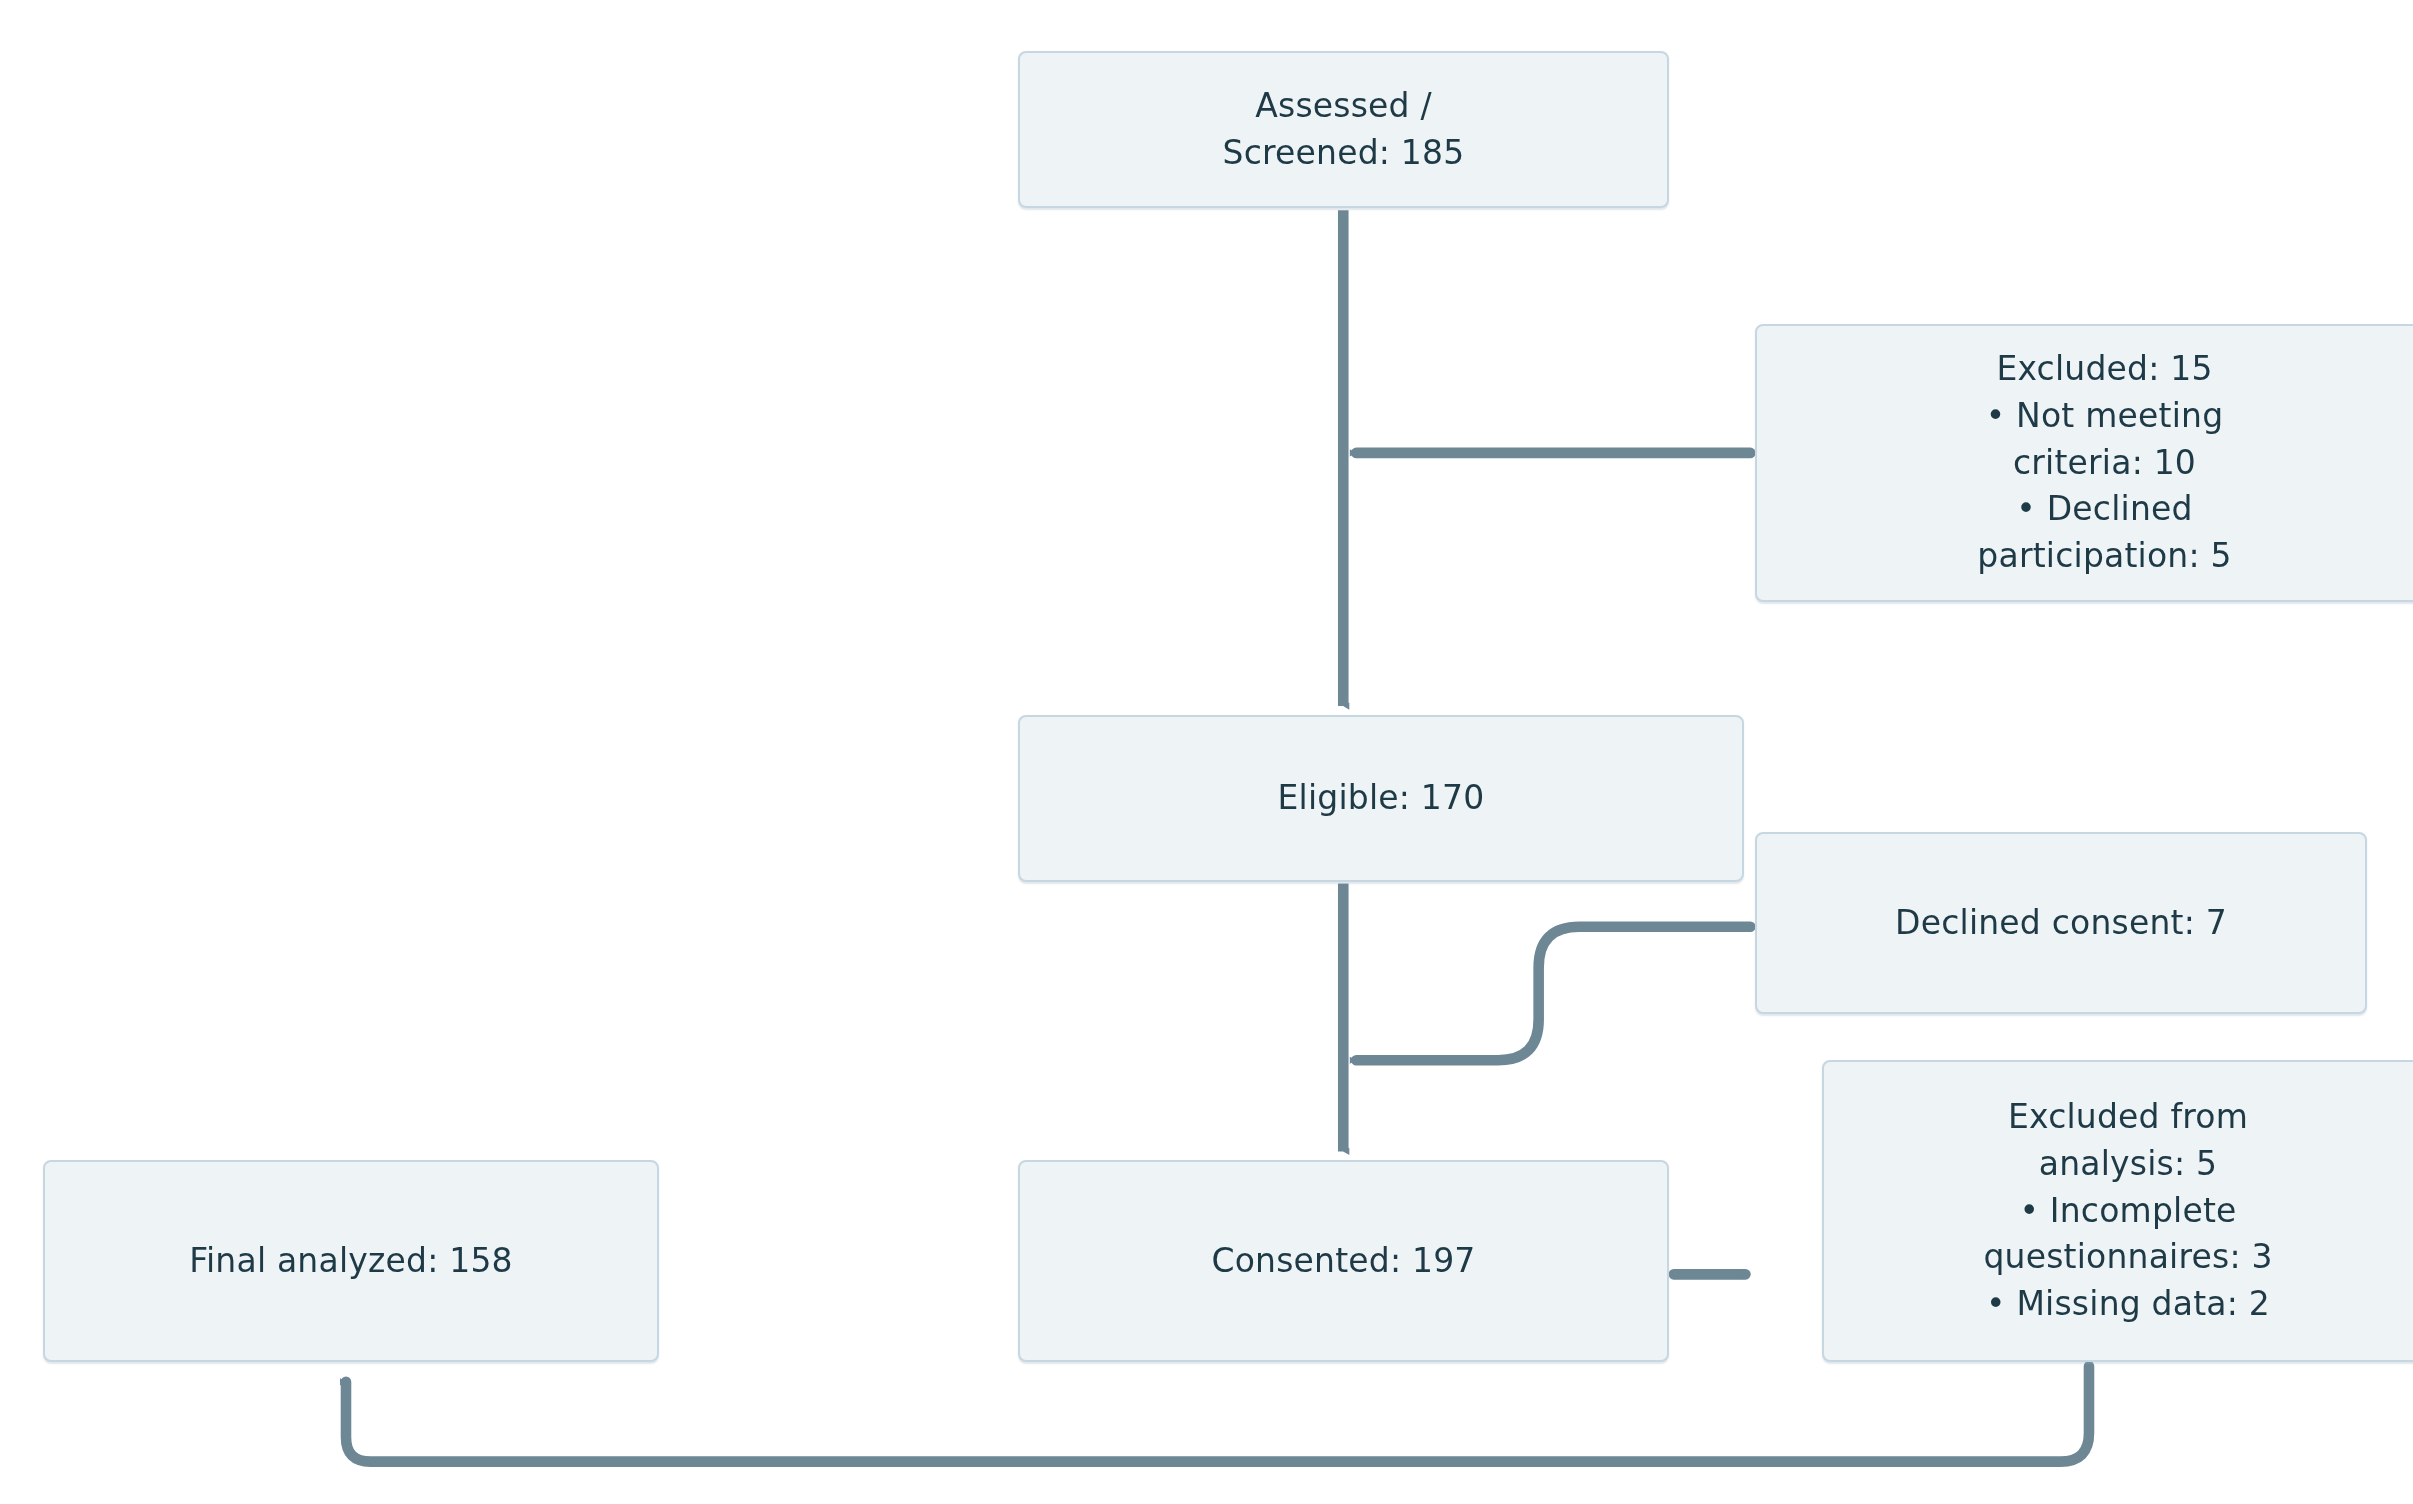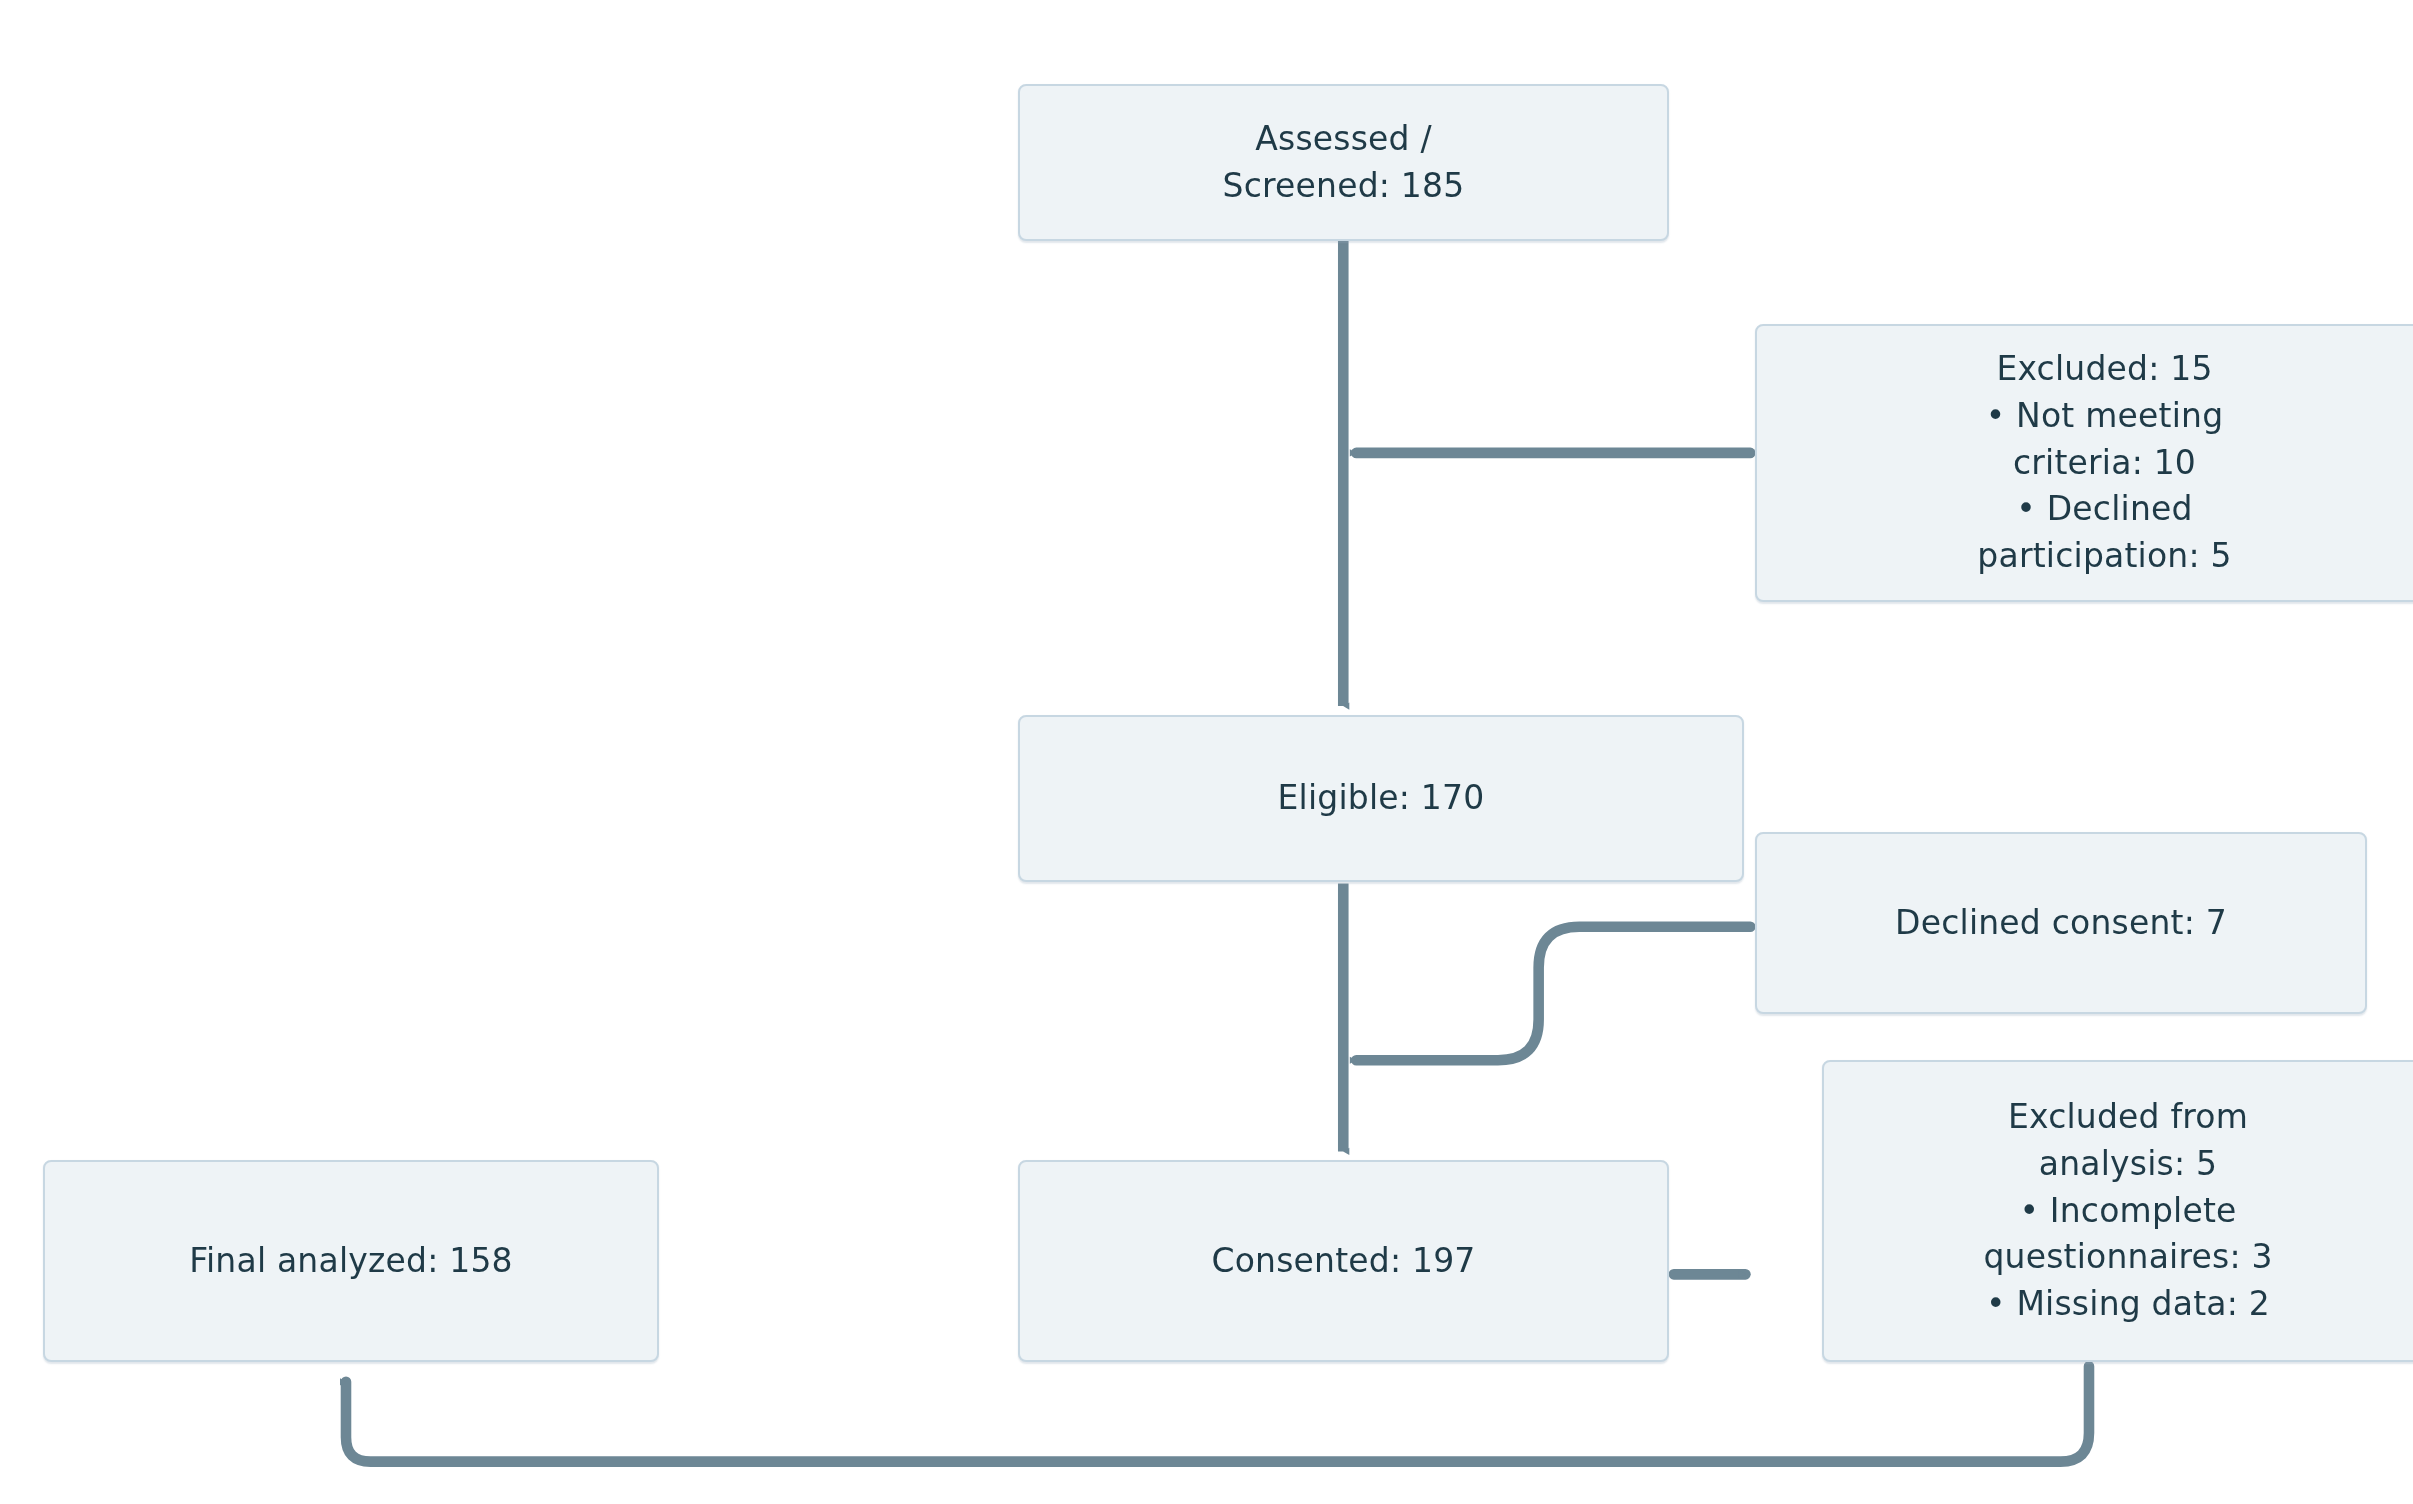--- a/index.html
+++ b/index.html
@@ -41,21 +41,21 @@
     letter-spacing: 0.2px;
     padding: 4.9px 11.4px;
     box-shadow: 0 1.6px 1.6px rgba(150,170,185,0.28);
   }
   .node .label {
     white-space: pre-line;
     display: block;
     width: 100%;
   }
   
-  #node-assessed   { left: 1018px; top: 51px;   width: 651px;  height: 157px; margin-top: 33px; }
+  #node-assessed   { left: 1018px; top: 51px;   width: 651px;  height: 157px; }
   #node-excluded-screening { left: 1755px; top: 324px;  width: 699px;  height: 278px; }
   #node-eligible   { left: 1018px; top: 715px;  width: 726px;  height: 167px; }
   #node-declined-consent   { left: 1755px; top: 832px; width: 612px;  height: 182px; text-align: center; }
   #node-consented  { left: 1018px; top: 1160px; width: 651px;  height: 202px; }
   #node-excluded-analysis  { left: 1822px; top: 1060px; width: 612px;  height: 302px; }
   #node-final      { left: 43px;   top: 1160px; width: 616px;  height: 202px; }
 </style>
 </head>
 <body>
 

